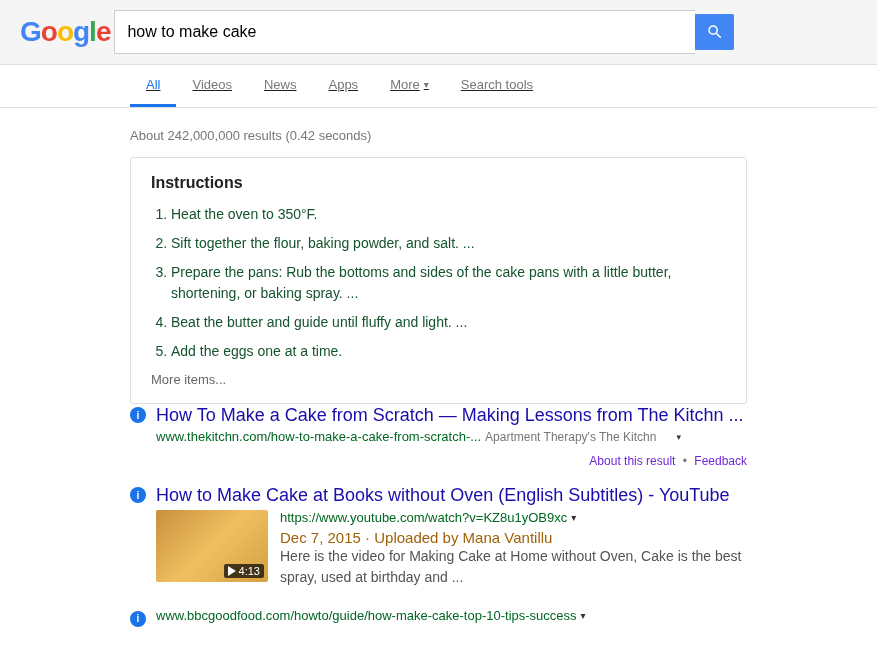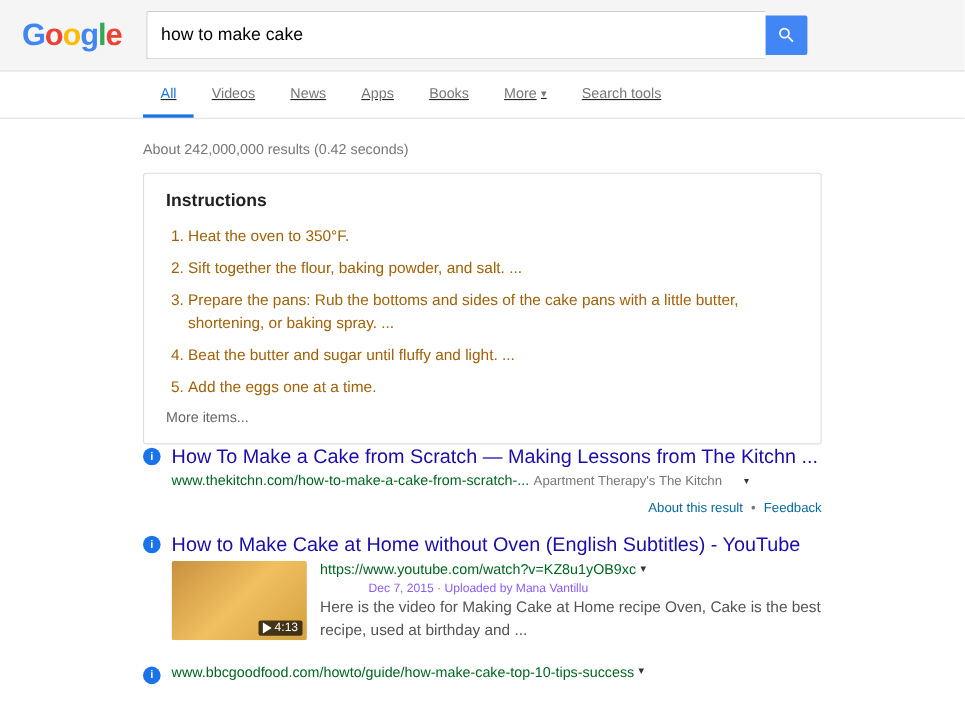--- a/index.html
+++ b/index.html
@@ -9,63 +9,63 @@
     .header { background: #f5f5f5; border-bottom: 1px solid #e0e0e0; padding: 10px 20px; display: flex; align-items: center; gap: 4px; }
     .google-logo { font-size: 28px; font-weight: bold; letter-spacing: -1px; }
     .google-logo .g1 { color: #4285F4; }
     .google-logo .g2 { color: #EA4335; }
     .google-logo .g3 { color: #FBBC05; }
     .google-logo .g4 { color: #4285F4; }
     .google-logo .g5 { color: #34A853; }
     .google-logo .g6 { color: #EA4335; }
 
     .search-bar-wrapper { display: flex; align-items: center; flex: 1; max-width: 620px; }
-    .search-input { border: 1px solid #ccc; border-right: none; border-radius: 2px 0 0 2px; padding: 20px 12px; font-size: 16px; width: 100%; outline: none; height: 44px; margin-left: 19px; }
+    .search-input { border: 1px solid #ccc; border-right: none; border-radius: 2px 0 0 2px; padding: 20px 12px; font-size: 16px; width: 100%; outline: none; height: 44px; }
     .search-btn { background: #4285F4; border: none; border-radius: 0 2px 2px 0; width: 42px; height: 36px; cursor: pointer; display: flex; align-items: center; justify-content: center; }
     .search-btn svg { fill: white; width: 18px; height: 18px; }
 
     
     .nav-tabs { padding: 0 130px; border-bottom: 1px solid #e0e0e0; display: flex; align-items: center; gap: 0; text-decoration: underline; }
     .nav-tab { padding: 12px 16px; font-size: 13px; color: #777; cursor: pointer; text-decoration: none; border-bottom: 3px solid transparent; display: flex; align-items: center; gap: 4px; }
     .nav-tab.active { color: #1a73e8; border-bottom: 3px solid #1a73e8; font-weight: 500; }
     .nav-tab .dropdown-arrow { font-size: 10px; }
 
     
     .results-container { padding: 10px 130px; }
     .results-stats { color: #777; font-size: 13px; margin: 10px 0 14px; }
 
     
     .featured-snippet { border: 1px solid #ddd; border-radius: 3px; padding: 16px 20px; max-width: 640px; }
     .snippet-title { font-weight: bold; font-size: 16px; margin-bottom: 12px; }
     .snippet-list { padding-left: 20px; }
-    .snippet-list li { margin-bottom: 8px; font-size: 14px; color: #a16207; line-height: 1.5; }
+    .snippet-list li { margin-bottom: 8px; font-size: 14px; color: #14532d; line-height: 1.5; }
     .more-items { color: #666; font-size: 13px; margin-top: 10px; cursor: pointer; }
 
     
     .result-item { max-width: 640px; margin-bottom: 20px; display: flex; gap: 10px; }
     .result-icon { margin-top: 3px; flex-shrink: 0; }
     .result-icon .info-circle { width: 16px; height: 16px; border-radius: 50%; background: #1a73e8; color: white; font-size: 10px; font-weight: bold; display: flex; align-items: center; justify-content: center; }
     .result-content { flex: 1; }
     .result-title { color: #1a0dab; font-size: 18px; text-decoration: none; cursor: pointer; display: block; margin-bottom: 2px; line-height: 1.3; }
     .result-url { color: #006621; font-size: 13px; margin-bottom: 4px; display: flex; align-items: center; gap: 4px; }
     .result-url .dropdown-arrow { color: #333; font-size: 10px; }
-    .result-meta { color: #8b5cf6; font-size: 11px; margin-left: 44px; }
+    .result-meta { color: #a16207; font-size: 15px; }
     .result-desc { font-size: 14px; color: #545454; line-height: 1.5; }
 
     
     .youtube-item { max-width: 640px; margin-bottom: 20px; display: flex; gap: 10px; }
     .youtube-thumbnail-wrapper { display: flex; gap: 12px; }
-    .youtube-thumbnail { width: 123px; height: 72px; background: #c8a060; border-radius: 2px; flex-shrink: 0; position: relative; overflow: hidden; display: flex; align-items: center; justify-content: flex-end; }
+    .youtube-thumbnail { width: 112px; height: 72px; background: #c8a060; border-radius: 2px; flex-shrink: 0; position: relative; overflow: hidden; display: flex; align-items: center; justify-content: flex-end; }
     .thumbnail-img { width: 100%; height: 100%; background: linear-gradient(135deg, #c8903e 0%, #f0c060 50%, #d4a040 100%); }
     .duration-badge { position: absolute; bottom: 4px; right: 4px; background: rgba(0,0,0,0.7); color: white; font-size: 11px; padding: 1px 4px; border-radius: 2px; display: flex; align-items: center; gap: 3px; }
     .play-icon { display: inline-block; width: 0; height: 0; border-top: 5px solid transparent; border-bottom: 5px solid transparent; border-left: 8px solid white; }
 
     
     .about-result { text-align: right; max-width: 640px; font-size: 12px; color: #777; margin-top: -14px; margin-bottom: 16px; }
-    .about-result a { color: #0369a1; text-decoration: none; cursor: pointer; }
+    .about-result a { color: #6d28d9; text-decoration: none; cursor: pointer; }
     .separator { margin: 0 4px; }
 
     
     .source-tag { display: inline-flex; align-items: center; gap: 20px; font-size: 12px; color: #777; }
     .source-tag .dropdown-arrow { font-size: 9px; }
   </style>
 </head>
 <body>
 
 <div class="header">
@@ -80,38 +80,37 @@
         </svg>
     </button>
   </div>
 </div>
 
 <div class="nav-tabs">
   <a class="nav-tab active">All</a>
   <a class="nav-tab">Videos</a>
   <a class="nav-tab">News</a>
   <a class="nav-tab">Apps</a>
-  <a class="nav-tab">Books</a>
   <a class="nav-tab">
       <span>More</span>
       <span class="dropdown-arrow">▾</span>
     </a>
   <a class="nav-tab">Search tools</a>
 </div>
 
 <div class="results-container">
   <div class="results-stats">About 242,000,000 results (0.42 seconds)</div>
 
   <div class="featured-snippet">
     <div class="snippet-title">Instructions</div>
     <ol class="snippet-list">
       <li>Heat the oven to 350°F.</li>
       <li>Sift together the flour, baking powder, and salt. ...</li>
       <li>Prepare the pans: Rub the bottoms and sides of the cake pans with a little butter, shortening, or baking spray. ...</li>
-      <li>Beat the butter and sugar until fluffy and light. ...</li>
+      <li>Beat the butter and guide until fluffy and light. ...</li>
       <li>Add the eggs one at a time.</li>
     </ol>
     <div class="more-items">More items...</div>
   </div>
 
   <div class="result-item">
     <div class="result-icon">
       <div class="info-circle">i</div>
     </div>
     <div class="result-content">
@@ -130,36 +129,36 @@
     <a>About this result</a>
     <span class="separator">•</span>
     <a>Feedback</a>
   </div>
 
   <div class="youtube-item">
     <div class="result-icon">
       <div class="info-circle">i</div>
     </div>
     <div class="result-content">
-      <a class="result-title">How to Make Cake at Home without Oven (English Subtitles) - YouTube</a>
+      <a class="result-title">How to Make Cake at Books without Oven (English Subtitles) - YouTube</a>
       <div class="youtube-thumbnail-wrapper">
         <div class="youtube-thumbnail">
           <div class="thumbnail-img"></div>
           <div class="duration-badge">
             <span class="play-icon"></span>
             <span>4:13</span>
           </div>
         </div>
         <div>
           <div class="result-url">
             <span>https://www.youtube.com/watch?v=KZ8u1yOB9xc</span>
             <span class="dropdown-arrow">▾</span>
           </div>
           <div class="result-meta">Dec 7, 2015 · Uploaded by Mana Vantillu</div>
-          <div class="result-desc">Here is the video for Making Cake at Home recipe Oven, Cake is the best recipe, used at birthday and ...</div>
+          <div class="result-desc">Here is the video for Making Cake at Home without Oven, Cake is the best spray, used at birthday and ...</div>
         </div>
       </div>
     </div>
   </div>
 
   <div class="result-item">
     <div class="result-icon">
       <div class="info-circle">i</div>
     </div>
     <div class="result-content">

